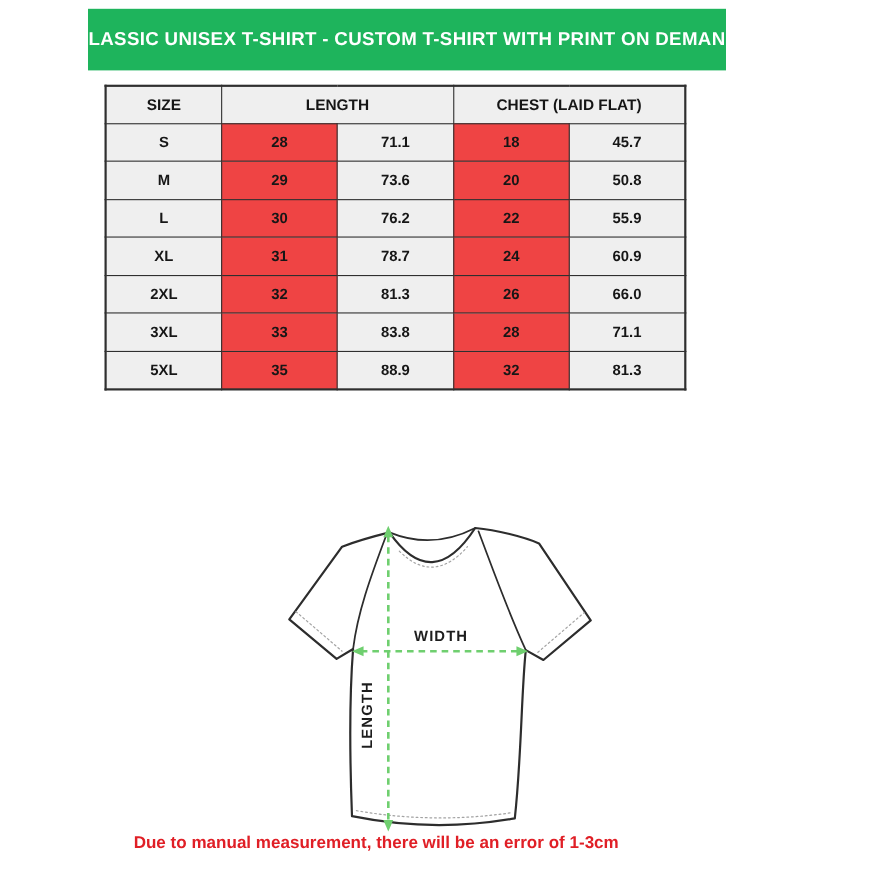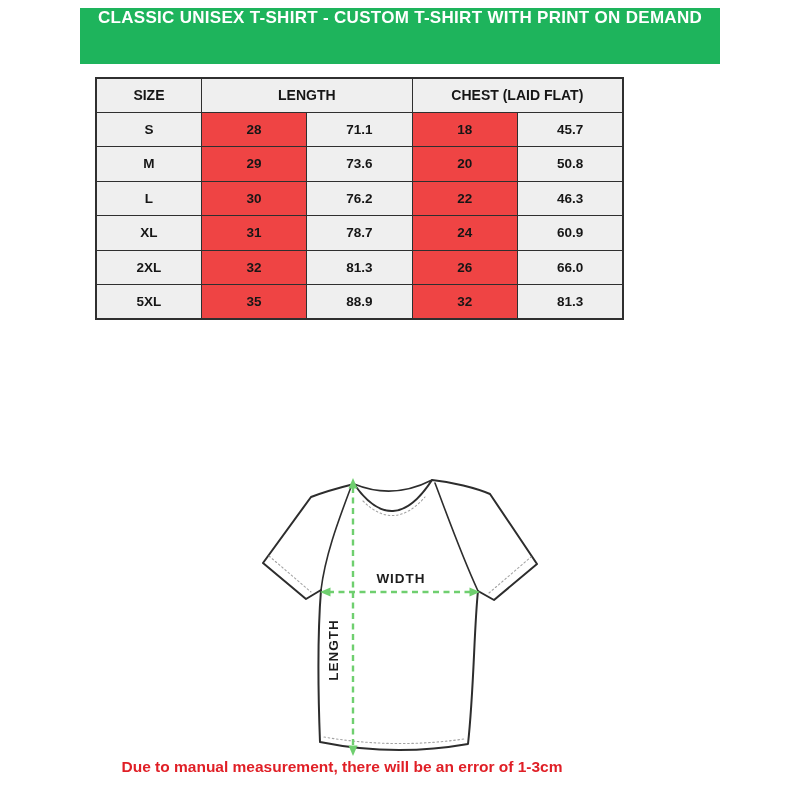--- a/index.html
+++ b/index.html
@@ -10,23 +10,23 @@
     --line:#2f2f2f;
     --cell-gray:#efefef;
   }
   *{box-sizing:border-box;margin:0;padding:0;}
   html,body{background:#fff;}
   .page{
     position:relative;width:800px;height:800px;background:#ffffff;overflow:hidden;
     font-family:"Liberation Sans","DejaVu Sans",sans-serif;color:var(--ink);
   }
   .banner{
-    position:absolute;left:80px;top:8px;width:640px;height:56px;
+    position:absolute;left:80px;top:8px;width:580px;height:56px;
     background:var(--banner-green);
-    display:flex;justify-content:center;
+    display:flex;align-items:center;justify-content:center;
   }
   .banner-title{
     color:#ffffff;font-weight:bold;font-size:17px;letter-spacing:.3px;white-space:nowrap;
   }
   table.size-table{
     position:absolute;left:95px;top:77px;width:529px;
     border-collapse:collapse;table-layout:fixed;
     border:2px solid var(--line);
   }
   .size-table th,.size-table td{
@@ -93,35 +93,42 @@
         <td class="c-in">29</td>
         <td class="c-cm">73.6</td>
         <td class="c-in">20</td>
         <td class="c-cm">50.8</td>
       </tr>
       <tr>
         <td class="c-size">L</td>
         <td class="c-in">30</td>
         <td class="c-cm">76.2</td>
         <td class="c-in">22</td>
-        <td class="c-cm">46.3</td>
+        <td class="c-cm">55.9</td>
       </tr>
       <tr>
         <td class="c-size">XL</td>
         <td class="c-in">31</td>
         <td class="c-cm">78.7</td>
         <td class="c-in">24</td>
         <td class="c-cm">60.9</td>
       </tr>
       <tr>
         <td class="c-size">2XL</td>
         <td class="c-in">32</td>
         <td class="c-cm">81.3</td>
         <td class="c-in">26</td>
         <td class="c-cm">66.0</td>
+      </tr>
+      <tr>
+        <td class="c-size">3XL</td>
+        <td class="c-in">33</td>
+        <td class="c-cm">83.8</td>
+        <td class="c-in">28</td>
+        <td class="c-cm">71.1</td>
       </tr>
       <tr>
         <td class="c-size">5XL</td>
         <td class="c-in">35</td>
         <td class="c-cm">88.9</td>
         <td class="c-in">32</td>
         <td class="c-cm">81.3</td>
       </tr>
     </tbody>
   </table>

